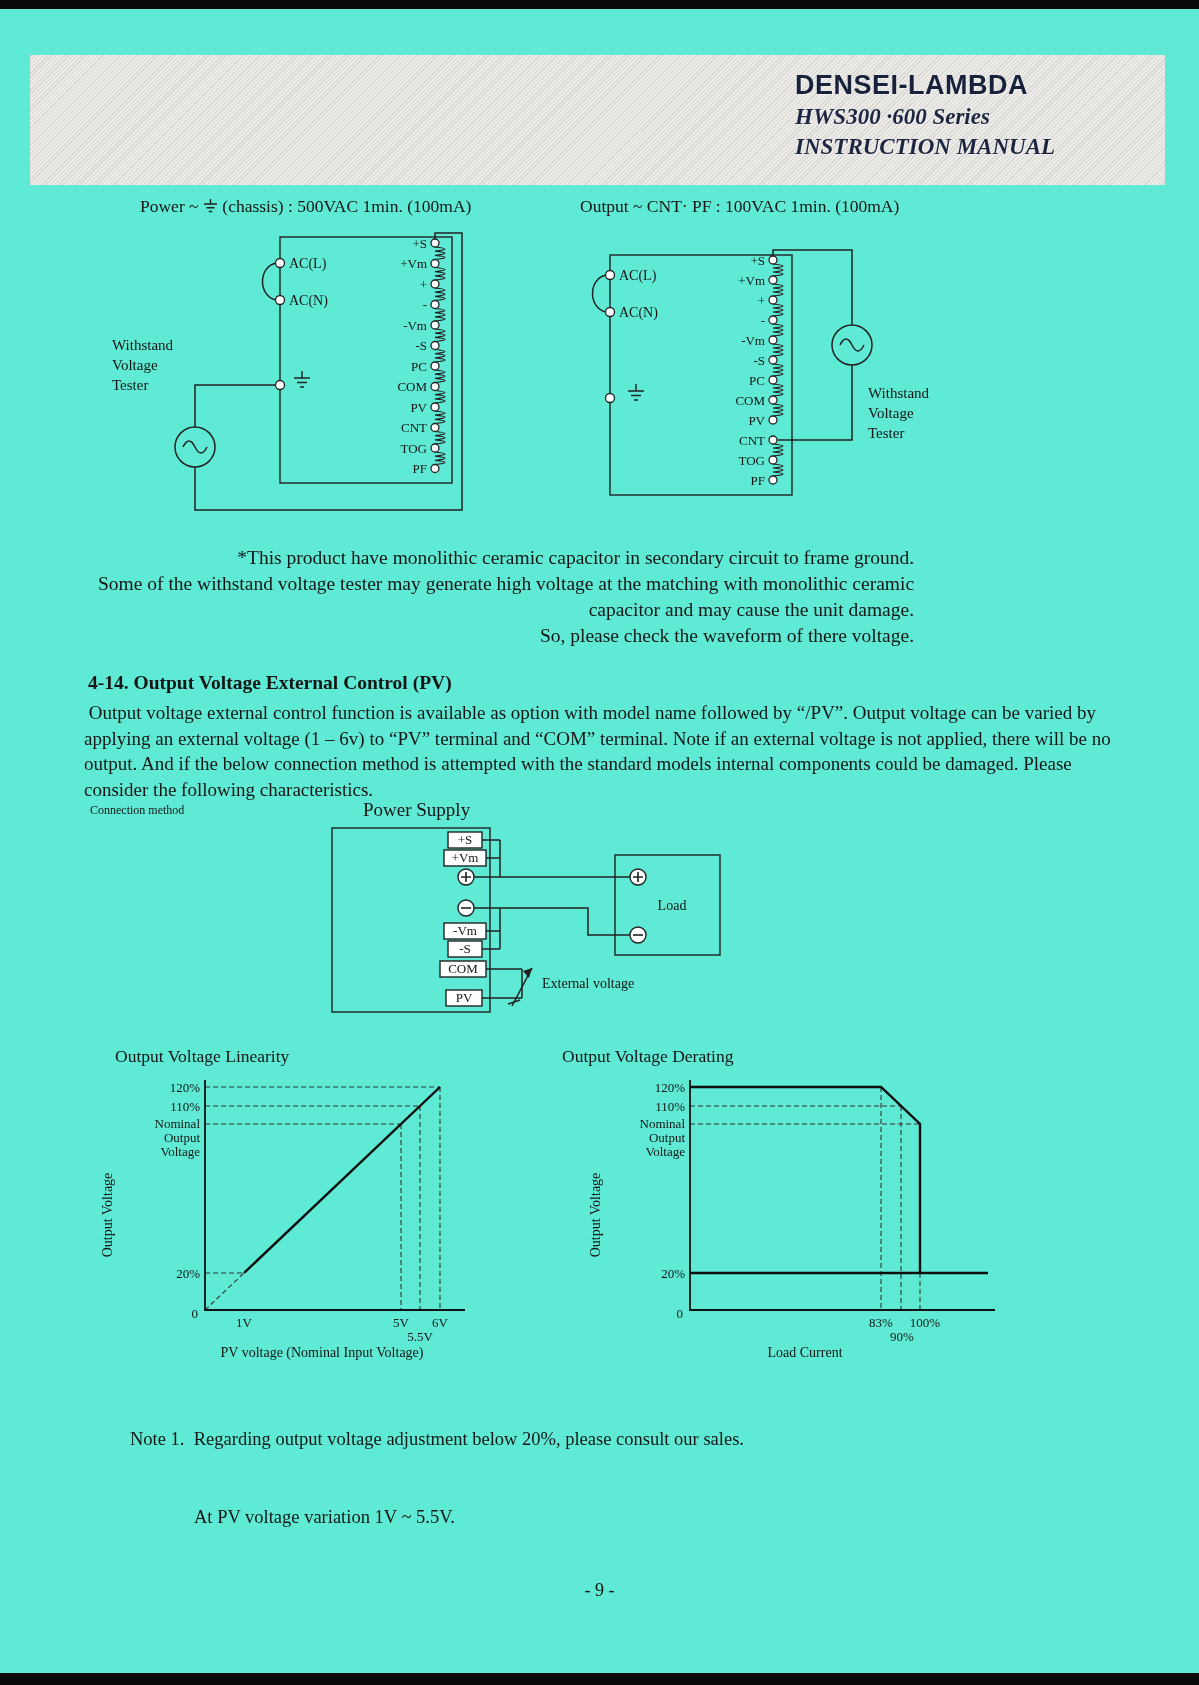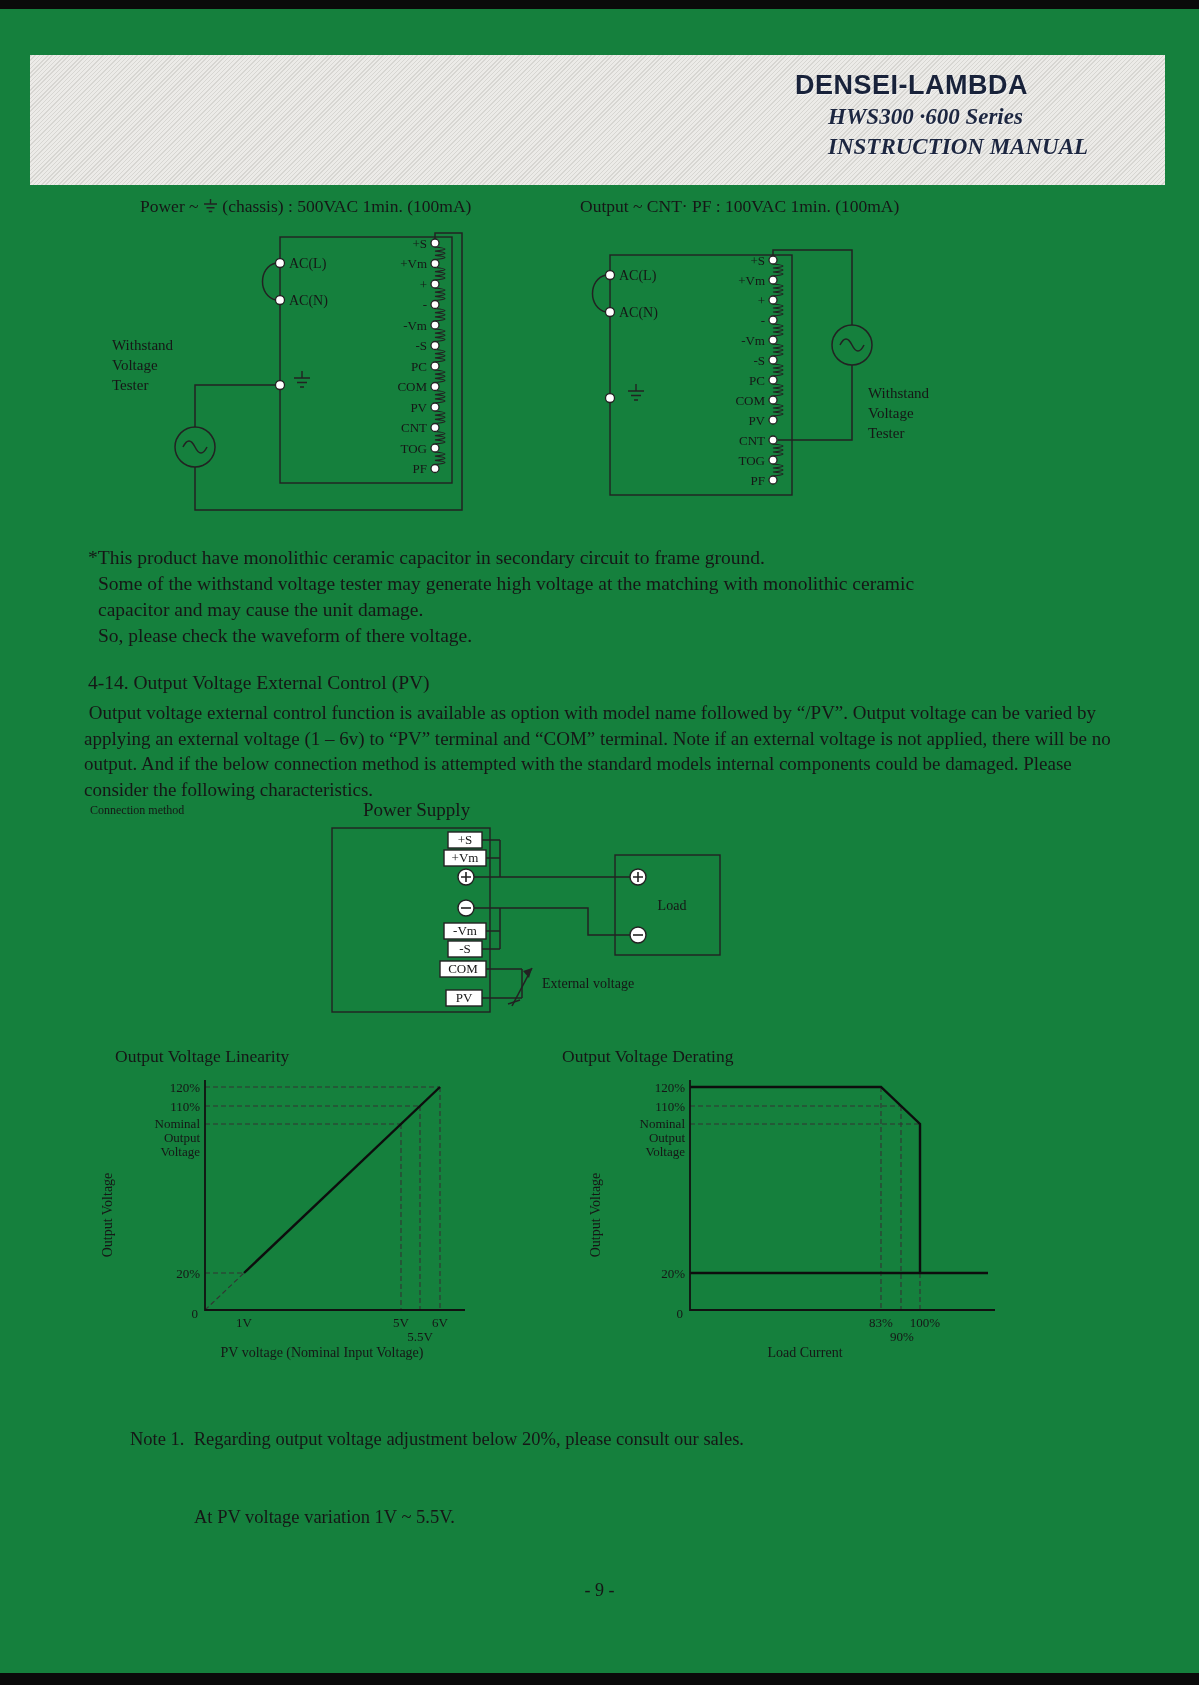--- a/index.html
+++ b/index.html
@@ -1,33 +1,33 @@
 <!DOCTYPE html>
 <html><head>
 <meta charset="utf-8">
 <style>
   * { margin:0; padding:0; box-sizing:border-box; }
   html,body { background:#e9e9e9; }
   body { font-family:"Liberation Serif", serif; color:#161616; }
-  .page { position:relative; width:1199px; height:1685px; background:#15803d; margin:0 auto; overflow:hidden; }
+  .page { position:relative; width:1199px; height:1685px; background:#5eead4; margin:0 auto; overflow:hidden; }
   .abs { position:absolute; }
   .bar { position:absolute; left:0; width:100%; background:#0a0a0a; }
   .banner { position:absolute; left:30px; top:55px; width:1135px; height:130px;
             background:
               repeating-linear-gradient(315deg, #ecebe8 0px, #ecebe8 2px, #d7d6d2 2px, #d7d6d2 3px),
               #e3e2de; }
   .banner-text { position:absolute; left:765px; top:14px; }
   .brand { font-family:"Liberation Sans", sans-serif; font-weight:bold; font-size:27px; line-height:33px;
            color:#18223a; letter-spacing:0.5px; text-shadow:1px 1px 0 rgba(250,250,250,0.55); }
   .series-line { font-family:"Liberation Serif", serif; font-style:italic; font-weight:bold;
-                 font-size:23px; line-height:30px; color:#1c2640; text-shadow:1px 1px 0 rgba(250,250,250,0.5);margin-left:33px; }
+                 font-size:23px; line-height:30px; color:#1c2640; text-shadow:1px 1px 0 rgba(250,250,250,0.5); }
   .test-title { font-size:17.5px; white-space:nowrap; }
-  .cap-note { font-size:19.5px; line-height:26px; }
+  .cap-note { font-size:19.5px; line-height:26px;text-align:right; }
   .cap-note .indent { margin-left:10px; }
-  .section-heading { font-size:19.5px; font-weight:normal; }
+  .section-heading { font-size:19.5px; font-weight:bold; }
   .section-body { font-size:19px; line-height:25.5px; width:1035px; white-space:pre-wrap; }
   .small-label { font-size:19px; }
   .mid-label { font-size:12px; }
   .chart-title { font-size:17.5px; }
   .notes { font-size:18.5px; line-height:26px; white-space:pre-wrap;font-family:Liberation Serif, serif; }
   .notes .cont { margin-left:64px; }
   .footer { left:0; width:100%; text-align:center; font-size:18px; }
   svg { overflow:visible; }
   svg text { font-family:"Liberation Serif", serif; fill:#161616; font-size:13px; }
   svg text.lbl14 { font-size:14px; }

